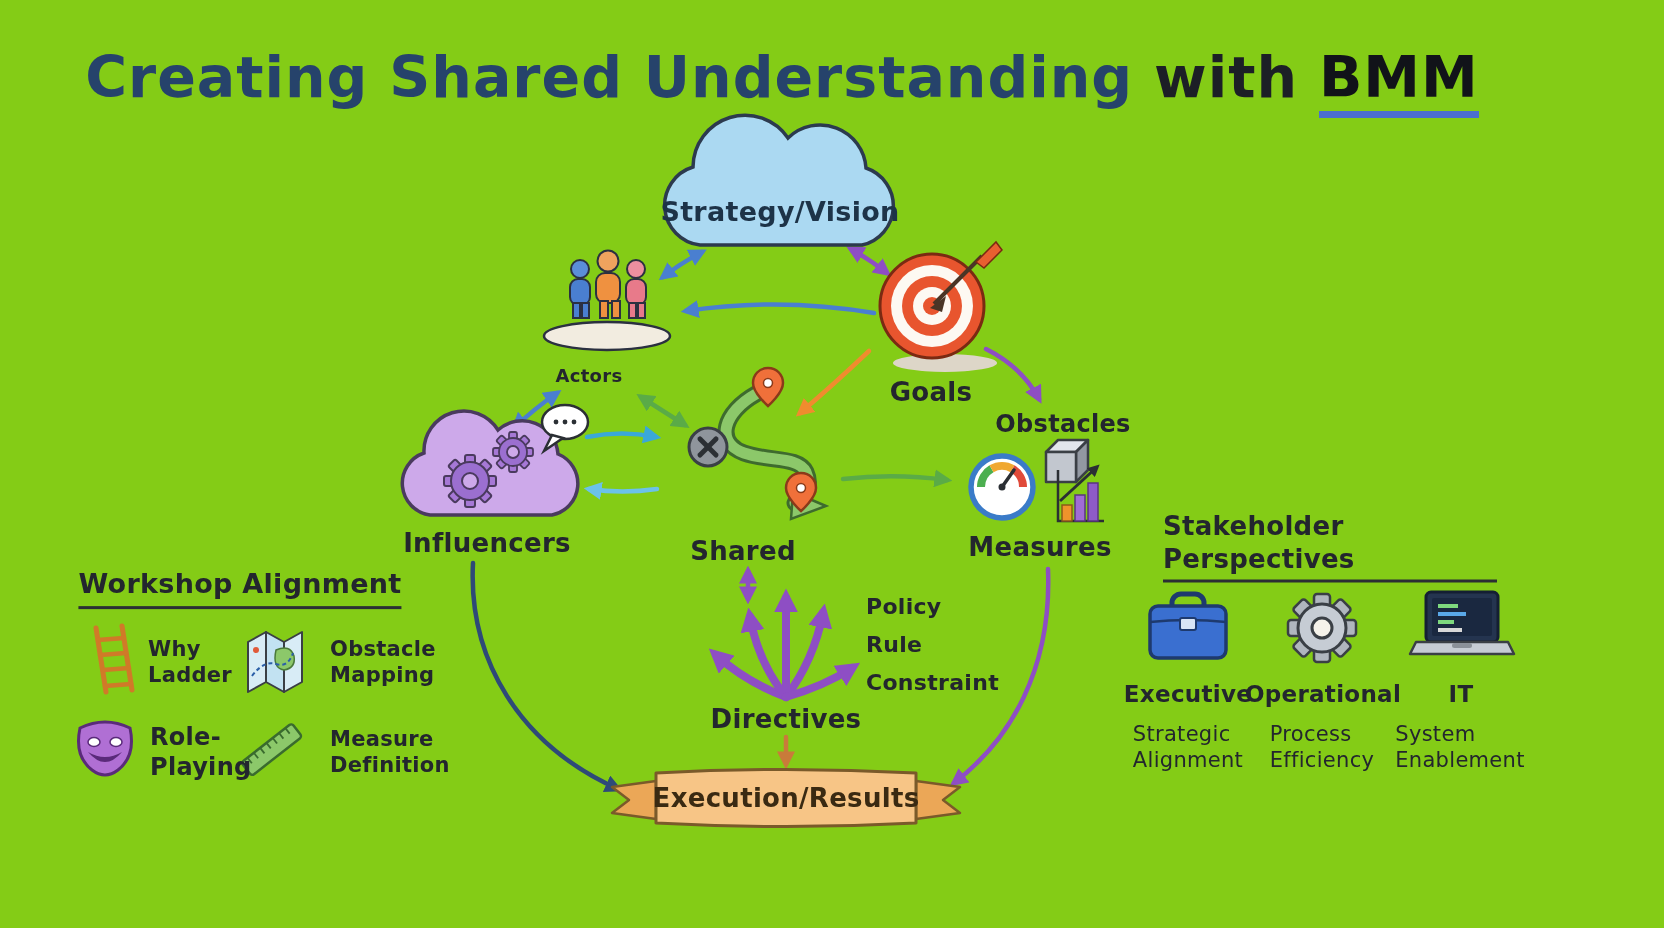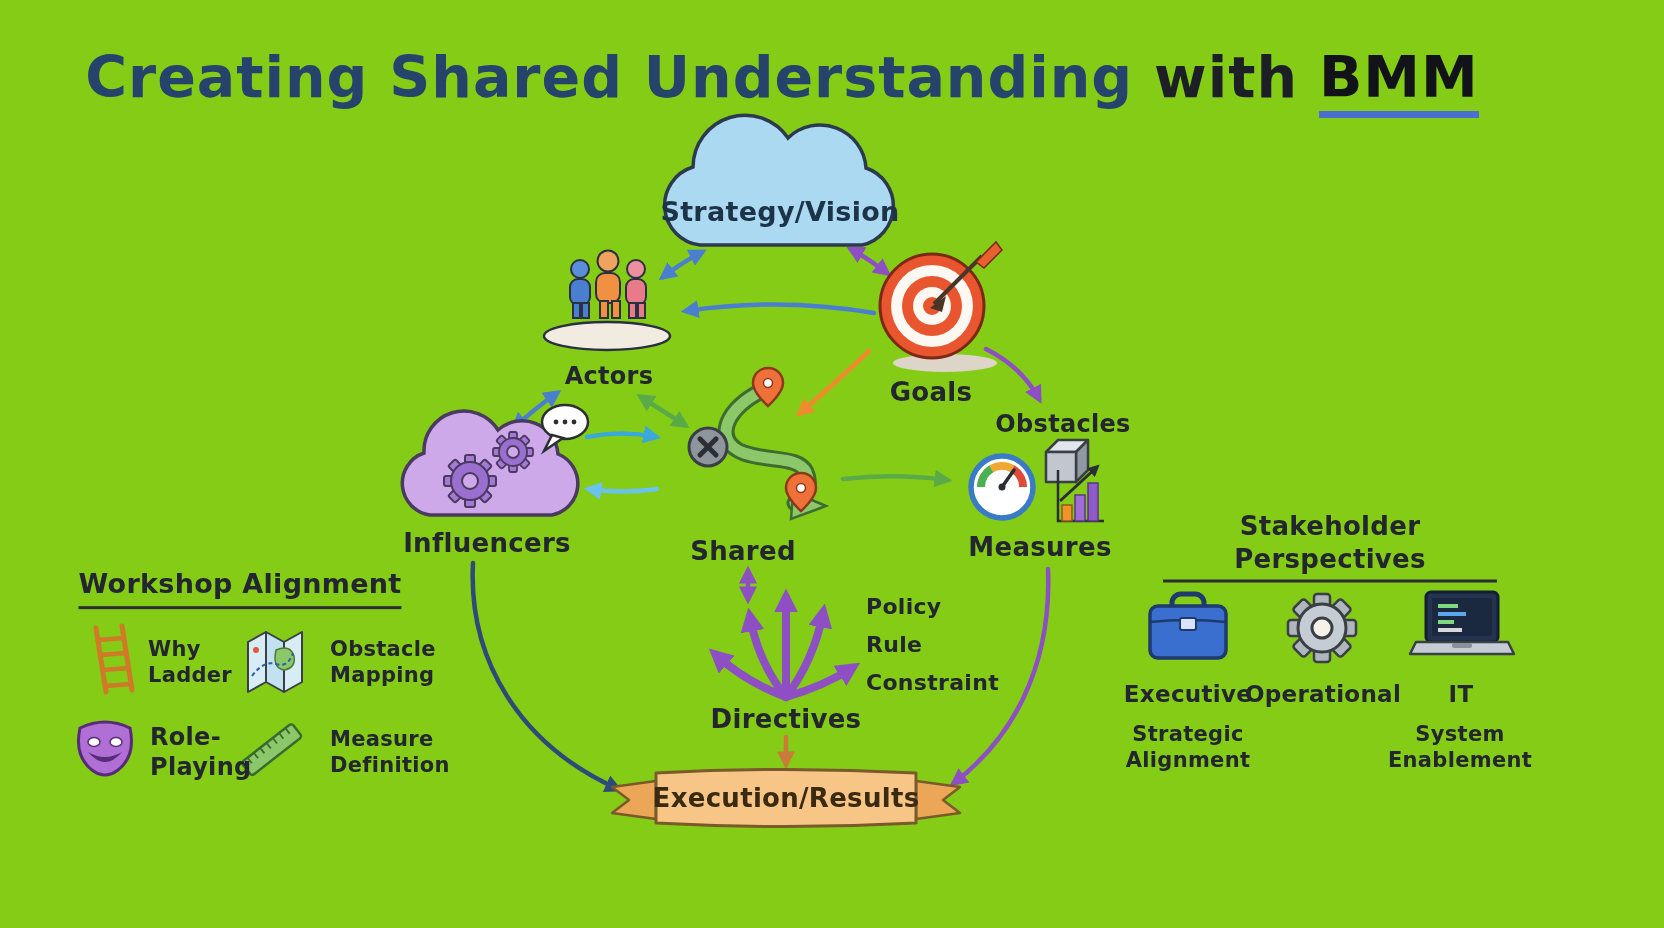--- a/index.html
+++ b/index.html
@@ -1,28 +1,28 @@
 <!DOCTYPE html>
 <html><head>
 <meta charset="utf-8">
 <style>
   * { margin:0; padding:0; box-sizing:border-box; }
   html,body { background:#d9d6cd; }
   body { font-family:"DejaVu Sans","Liberation Sans",sans-serif; }
   .canvas { position:relative; width:1664px; height:928px; background:#84cc16; overflow:hidden; margin:0 auto; }
   .dsvg { position:absolute; left:0; top:0; width:1664px; height:928px; }
   .lbl { position:absolute; transform:translate(-50%,-50%); font-weight:700; color:#23262e;
-         white-space:pre-line; text-align:center; line-height:1.25; letter-spacing:.3px; }
+         white-space:pre-line; text-align:left; line-height:1.25; letter-spacing:.3px; }
   .lbl.left { transform:translate(0,-50%); text-align:left; }
   .underlined { border-bottom:3px solid #2b2f34; padding-bottom:5px; }
   .title { position:absolute; top:44px; left:782px; transform:translateX(-50%); width:1500px;
            text-align:center; font-size:57px; font-weight:700; letter-spacing:1px; color:#26436b; white-space:nowrap; }
   .title .with { color:#1c1f26; }
   .title .bmm { color:#111319; border-bottom:7px solid #4a6fd0; padding-bottom:1px; }
-  .fw6 { font-weight:700; }
+  .fw6 { font-weight:400; }
 </style>
 </head>
 <body>
 
 <div class="canvas">
 
 <svg class="dsvg" viewBox="0 0 1664 928">
   <defs>
     <marker id="ah-blue" viewBox="0 0 10 10" refX="7" refY="5" markerWidth="4" markerHeight="4" orient="auto-start-reverse">
           <path d="M0,0 L10,5 L0,10 Z" fill="#4a7fd0"></path>
@@ -267,21 +267,21 @@
   </g>
 </svg>
 
 <div class="title">
   <span>Creating Shared Understanding</span>
   <span class="with">with</span>
   <span class="bmm">BMM</span>
 </div>
 
 <div class="lbl" style="left:780px;top:212px;font-size:27px;color:#1d3348">Strategy/Vision</div>
-<div class="lbl" style="left:609px;top:376px;font-size:24px">Actors</div>
+<div class="lbl" style="left:589px;top:376px;font-size:18px">Actors</div>
 <div class="lbl" style="left:931px;top:392px;font-size:26px">Goals</div>
 <div class="lbl" style="left:487px;top:543px;font-size:26px">Influencers</div>
 <div class="lbl" style="left:743px;top:551px;font-size:26px">Shared</div>
 <div class="lbl" style="left:1063px;top:424px;font-size:24px">Obstacles</div>
 <div class="lbl" style="left:1040px;top:547px;font-size:26px">Measures</div>
 <div class="lbl" style="left:786px;top:719px;font-size:26px">Directives</div>
 <div class="lbl" style="left:786px;top:798px;font-size:26px;color:#3a2a12">Execution/Results</div>
 
 <div class="lbl left" style="left:866px;top:607px;font-size:22px">Policy</div>
 <div class="lbl left" style="left:866px;top:645px;font-size:22px">Rule</div>
@@ -296,16 +296,18 @@
 Playing</div>
 <div class="lbl left" style="left:330px;top:752px;font-size:21px">Measure
 Definition</div>
 
 <div class="lbl underlined" style="left:1330px;top:546px;font-size:26px">Stakeholder Perspectives</div>
 <div class="lbl" style="left:1188px;top:694px;font-size:23px">Executive</div>
 <div class="lbl" style="left:1323px;top:694px;font-size:23px">Operational</div>
 <div class="lbl" style="left:1461px;top:694px;font-size:23px">IT</div>
 <div class="lbl fw6" style="left:1188px;top:747px;font-size:21px">Strategic
 Alignment</div>
+<div class="lbl fw6" style="left:1322px;top:747px;font-size:21px">Process
+Efficiency</div>
 <div class="lbl fw6" style="left:1460px;top:747px;font-size:21px">System
 Enablement</div>
 
 </div>
 
 </body></html>

